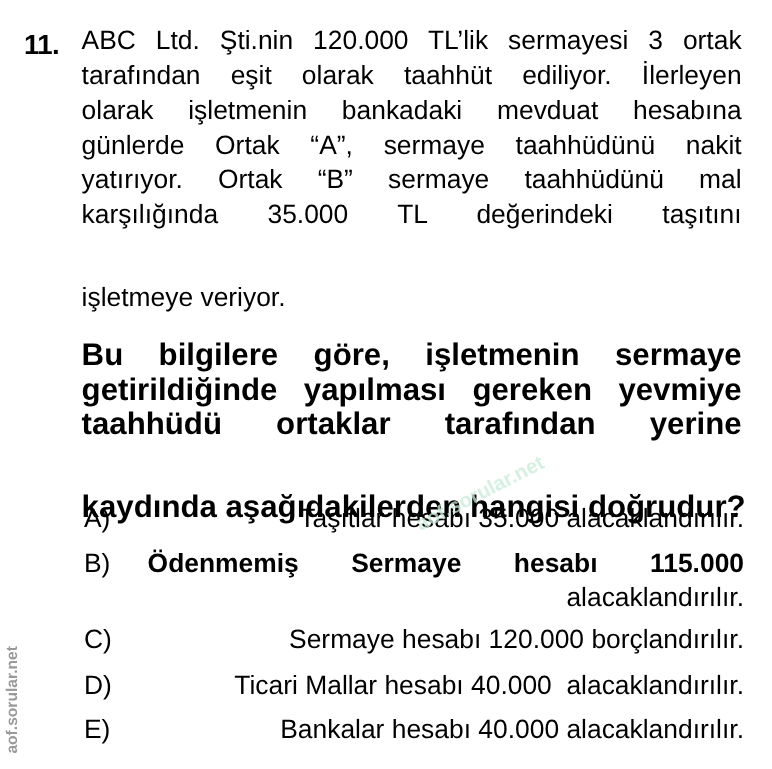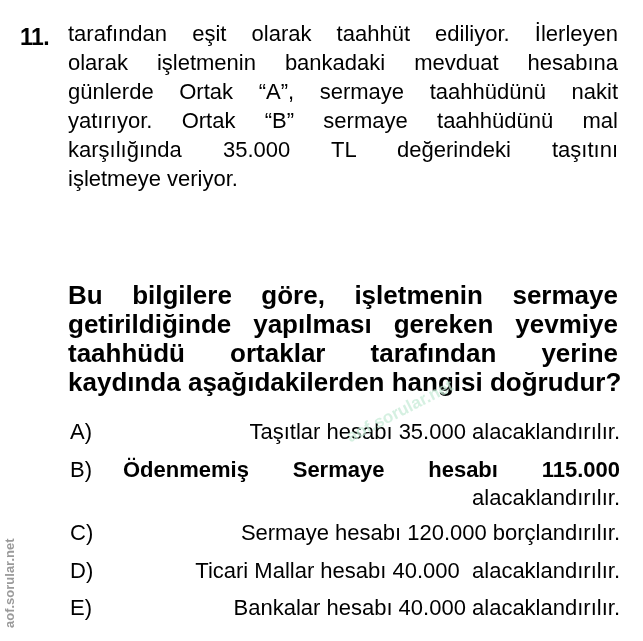--- a/index.html
+++ b/index.html
@@ -33,20 +33,21 @@
       text-align: justify;
     }
     .stem .line, .prompt .line {
       display: block;
       text-align: justify;
       text-align-last: justify;
       white-space: nowrap;
     }
     .stem .line.last, .prompt .line.last {
       text-align-last: left;
+      margin-top: 40px;
     }
     .prompt {
       position: absolute;
       left: 68px;
       top: 281px;
       width: 550px;
       font-size: 26px;
       line-height: 29px;
       font-weight: bold;
     }
@@ -110,20 +111,21 @@
       transform-origin: left top;
       white-space: nowrap;
     }
   </style>
 </head>
 <body>
 
 <div class="qnum">11.</div>
 
 <div class="stem">
+  <span class="line">ABC Ltd. Şti.nin 120.000 TL’lik sermayesi 3 ortak</span>
   <span class="line">tarafından eşit olarak taahhüt ediliyor. İlerleyen</span>
   <span class="line">olarak işletmenin bankadaki mevduat hesabına</span>
   <span class="line">günlerde Ortak “A”, sermaye taahhüdünü nakit</span>
   <span class="line">yatırıyor. Ortak “B” sermaye taahhüdünü mal</span>
   <span class="line">karşılığında 35.000 TL değerindeki taşıtını</span>
   <span class="line last">işletmeye veriyor.</span>
 </div>
 
 <div class="prompt">
   <span class="line">Bu bilgilere göre, işletmenin sermaye</span>

